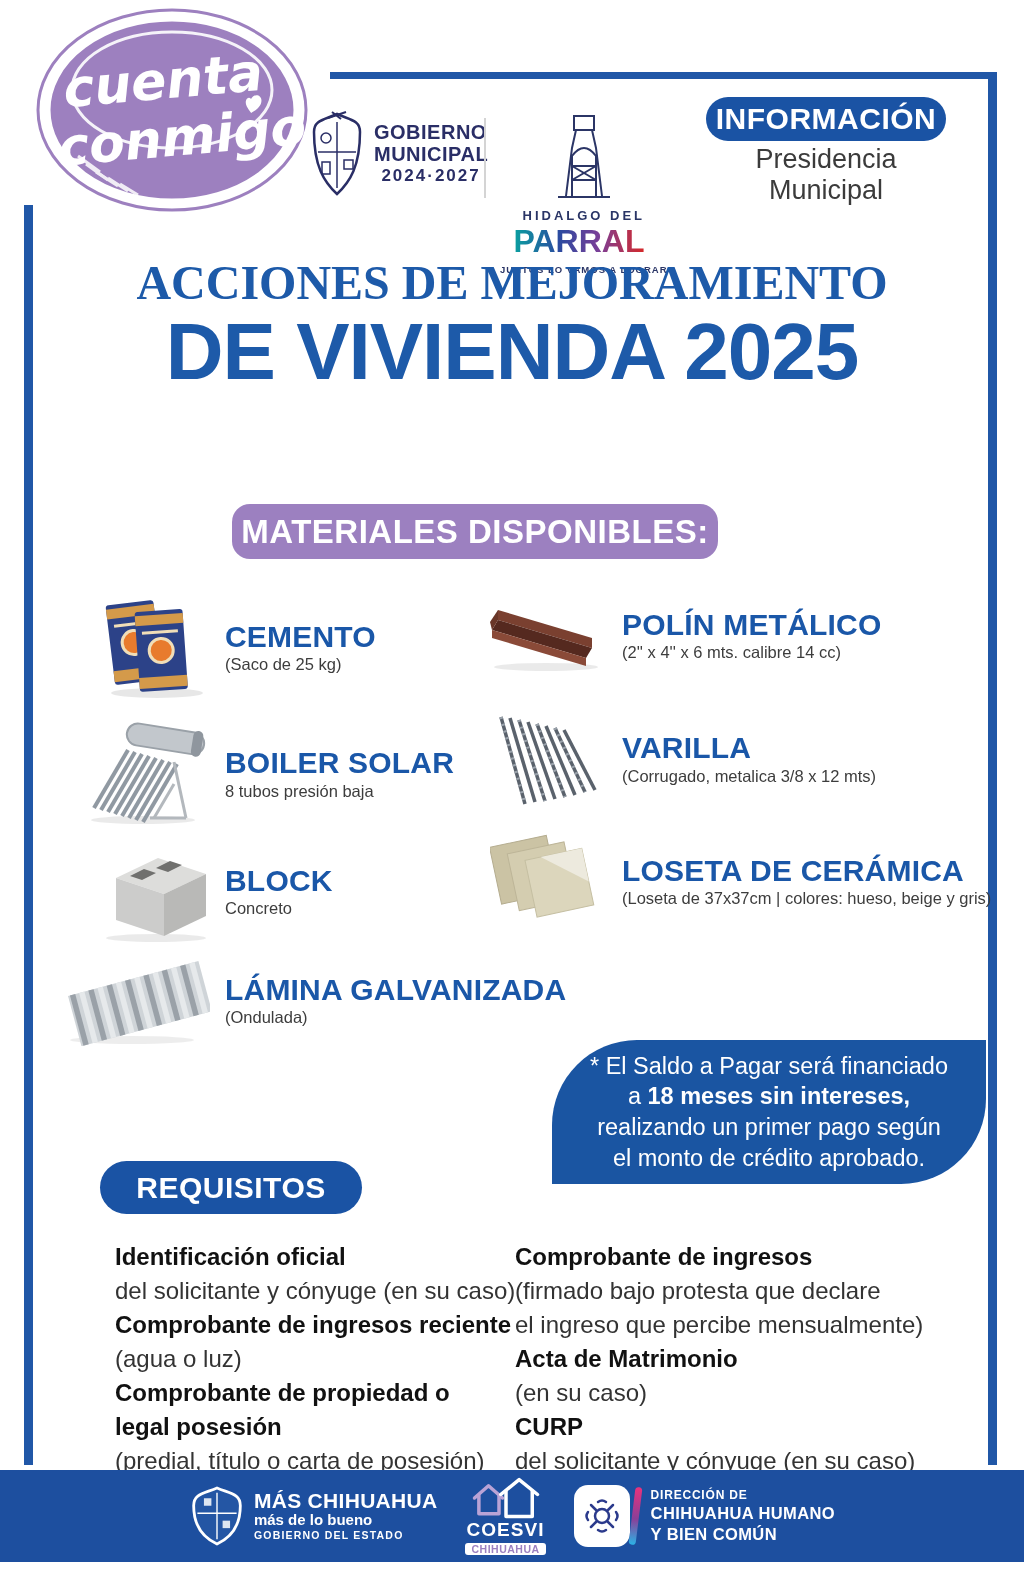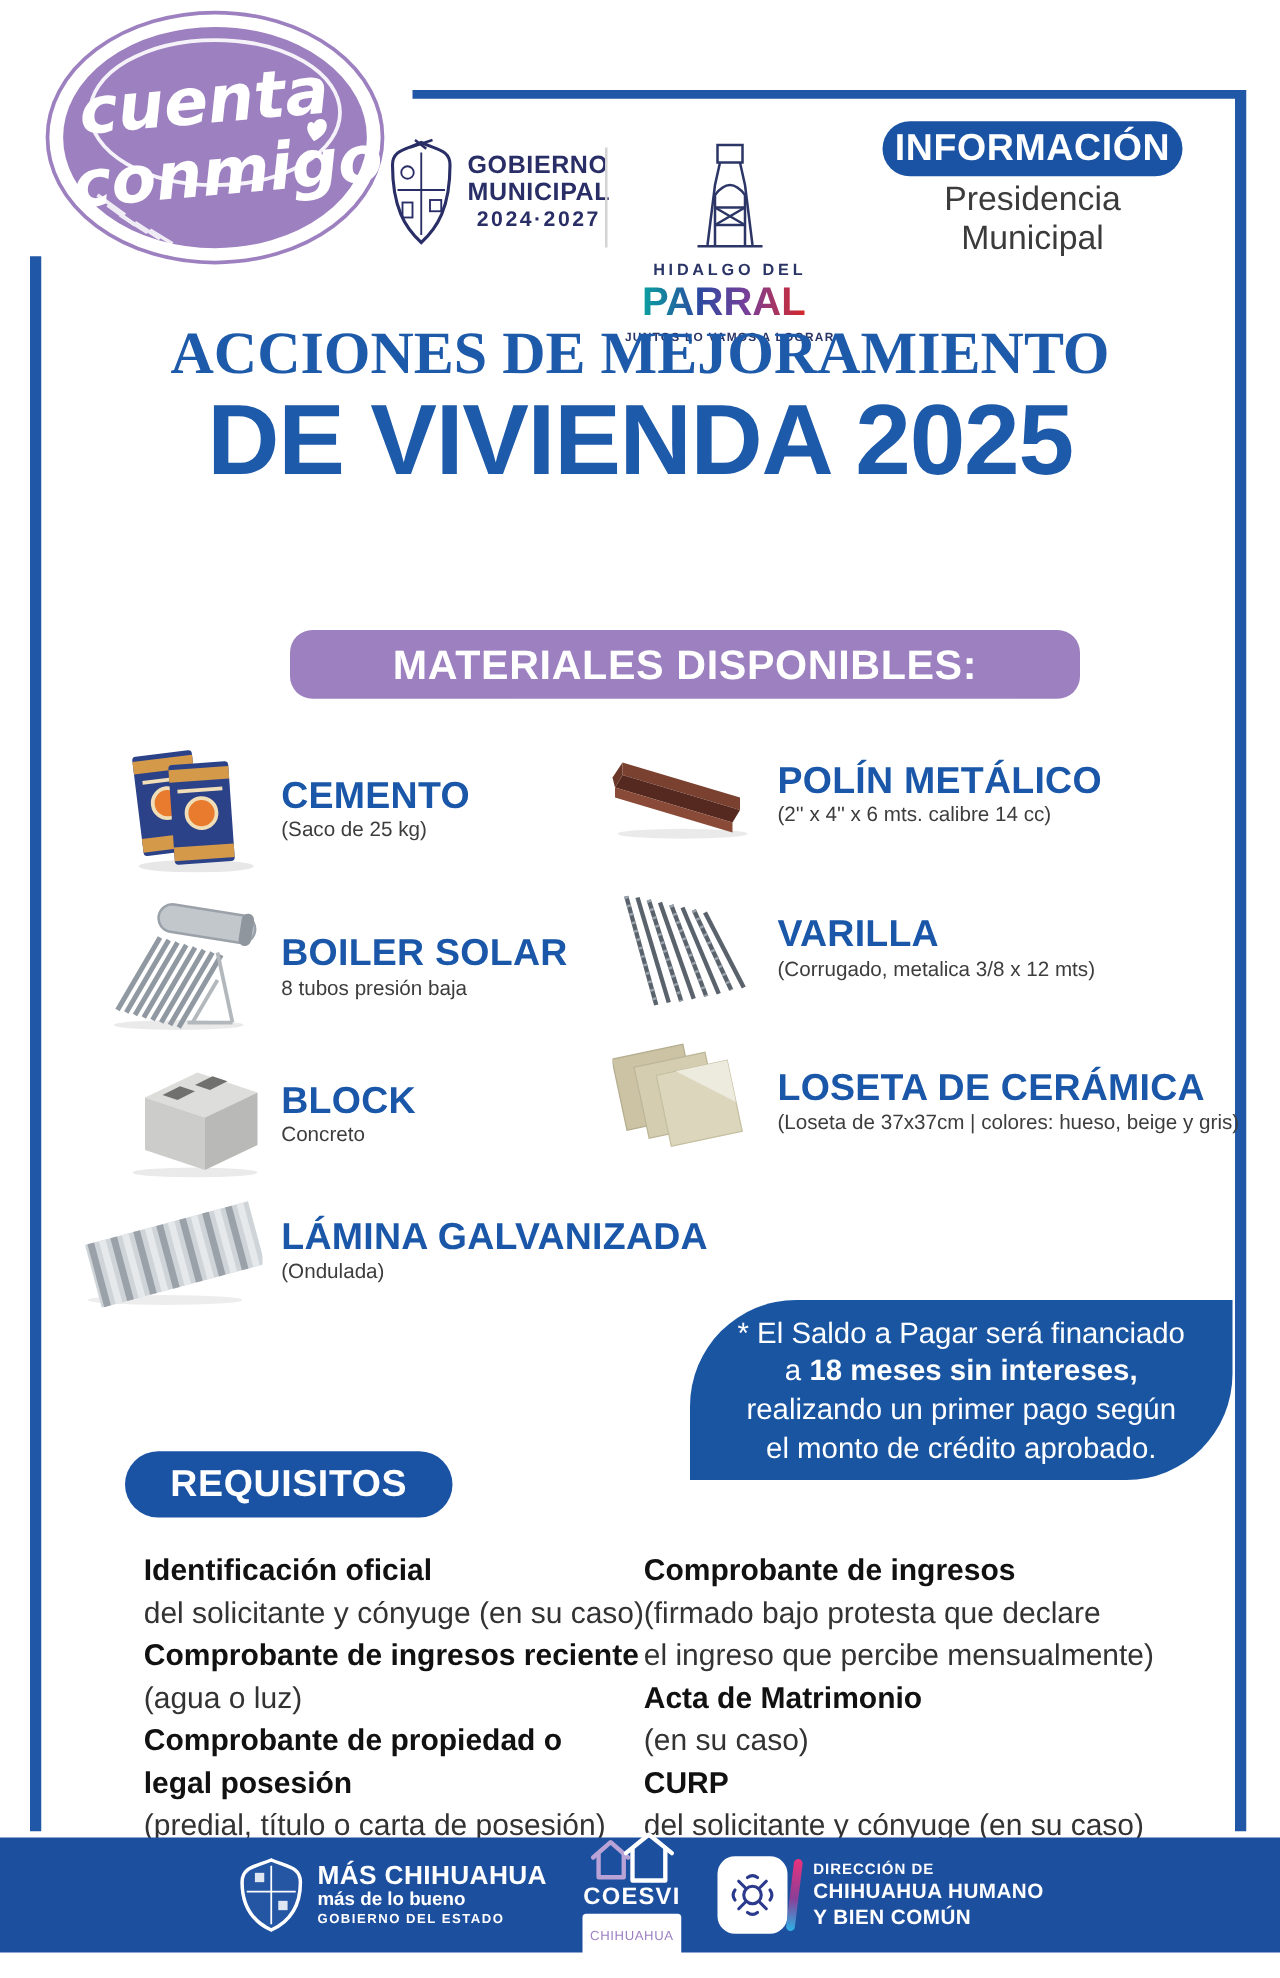--- a/index.html
+++ b/index.html
@@ -25,21 +25,21 @@
              font-weight:800;letter-spacing:.5px;}
   .info-sub{left:706px;top:144px;width:240px;text-align:center;font-size:27px;color:#3b3b3b;font-weight:500;}
 
   
   .title{left:0;top:258px;width:1024px;text-align:center;color:#1d5aa9;}
   .t1{font-size:48px;line-height:1.05;font-weight:600;font-family:Liberation Serif, serif;}
   .t1 .hv{font-weight:800;}
   .t2{font-size:80px;line-height:1.0;font-weight:800;letter-spacing:-1px;margin-top:4px;}
   .subtitle{margin-top:14px;font-size:33px;line-height:1.14;font-weight:700;color:#a285c5;}
 
-  .mat-pill{left:232px;top:504px;width:632px;height:55px;background:#9c80c0;border-radius:18px;
+  .mat-pill{left:232px;top:504px;width:486px;height:55px;background:#9c80c0;border-radius:18px;
             display:flex;align-items:center;justify-content:center;color:#fff;font-size:33px;
             font-weight:800;letter-spacing:.5px;}
 
   
   .mat{display:flex;align-items:center;gap:15px;}
   .mat .icn{flex:none;display:block;}
   .mat h3{margin:0;font-size:30px;font-weight:800;color:#1a57a8;line-height:1.05;letter-spacing:.2px;}
   .mat p{margin:3px 0 0 0;font-size:16.5px;color:#3d3d3d;line-height:1.2;}
   .m-cemento{left:105px;top:598px;} .m-cemento .icn{width:105px;}
   .m-polin{left:488px;top:600px;}   .m-polin .icn{width:119px;}
@@ -66,22 +66,22 @@
 
   
   .footer{left:0;top:1470px;width:1024px;height:92px;background:#1d4f9f;display:flex;
           align-items:center;justify-content:center;gap:28px;color:#fff;}
   .f-estado{display:flex;align-items:center;gap:9px;}
   .f-estado .l1{font-size:21px;font-weight:800;letter-spacing:.3px;line-height:1;}
   .f-estado .l2{font-size:15px;font-weight:700;line-height:1.2;}
   .f-estado .l3{font-size:10.5px;font-weight:700;letter-spacing:1.2px;line-height:1.3;}
   .f-coesvi{display:flex;flex-direction:column;align-items:center;}
   .f-coesvi .nm{font-size:19px;font-weight:800;letter-spacing:1px;line-height:1.1;margin-top:1px;}
-  .f-coesvi .rg{background:#fff;color:#9c80c0;font-size:10.5px;font-weight:400;letter-spacing:.5px;
-                border-radius:3px;padding:12px 6px;margin-top:2px;}
+  .f-coesvi .rg{background:#fff;color:#9c80c0;font-size:10.5px;font-weight:700;letter-spacing:.5px;
+                border-radius:3px;padding:0 6px;margin-top:2px;}
   .f-dir{display:flex;align-items:center;gap:12px;}
   .f-dir .box{width:56px;height:62px;background:#fff;border-radius:14px;display:flex;
               align-items:center;justify-content:center;}
   .f-dir .stripe{width:7px;height:58px;border-radius:4px;transform:rotate(7deg);margin-left:-10px;
                  background:linear-gradient(180deg,#e9327c 0%,#8a3f98 55%,#2bb3e6 100%);}
   .f-dir .d1{font-size:12px;font-weight:600;letter-spacing:.8px;line-height:1.25;}
   .f-dir .d2{font-size:16.5px;font-weight:800;letter-spacing:.4px;line-height:1.25;}
 </style>
 </head>
 <body>

